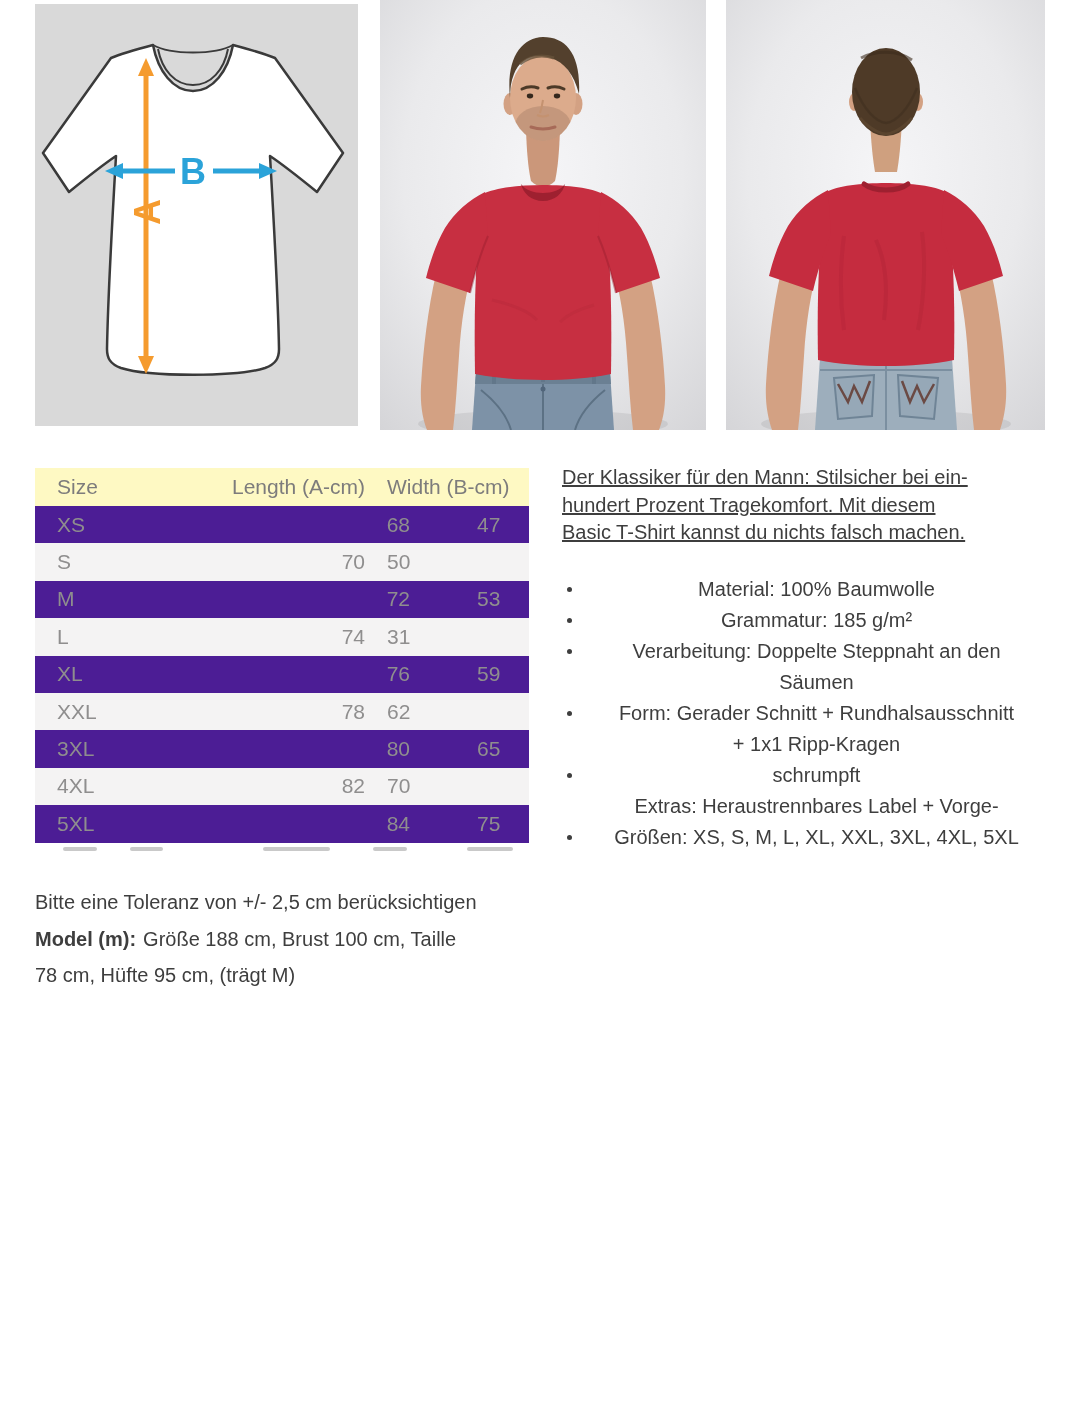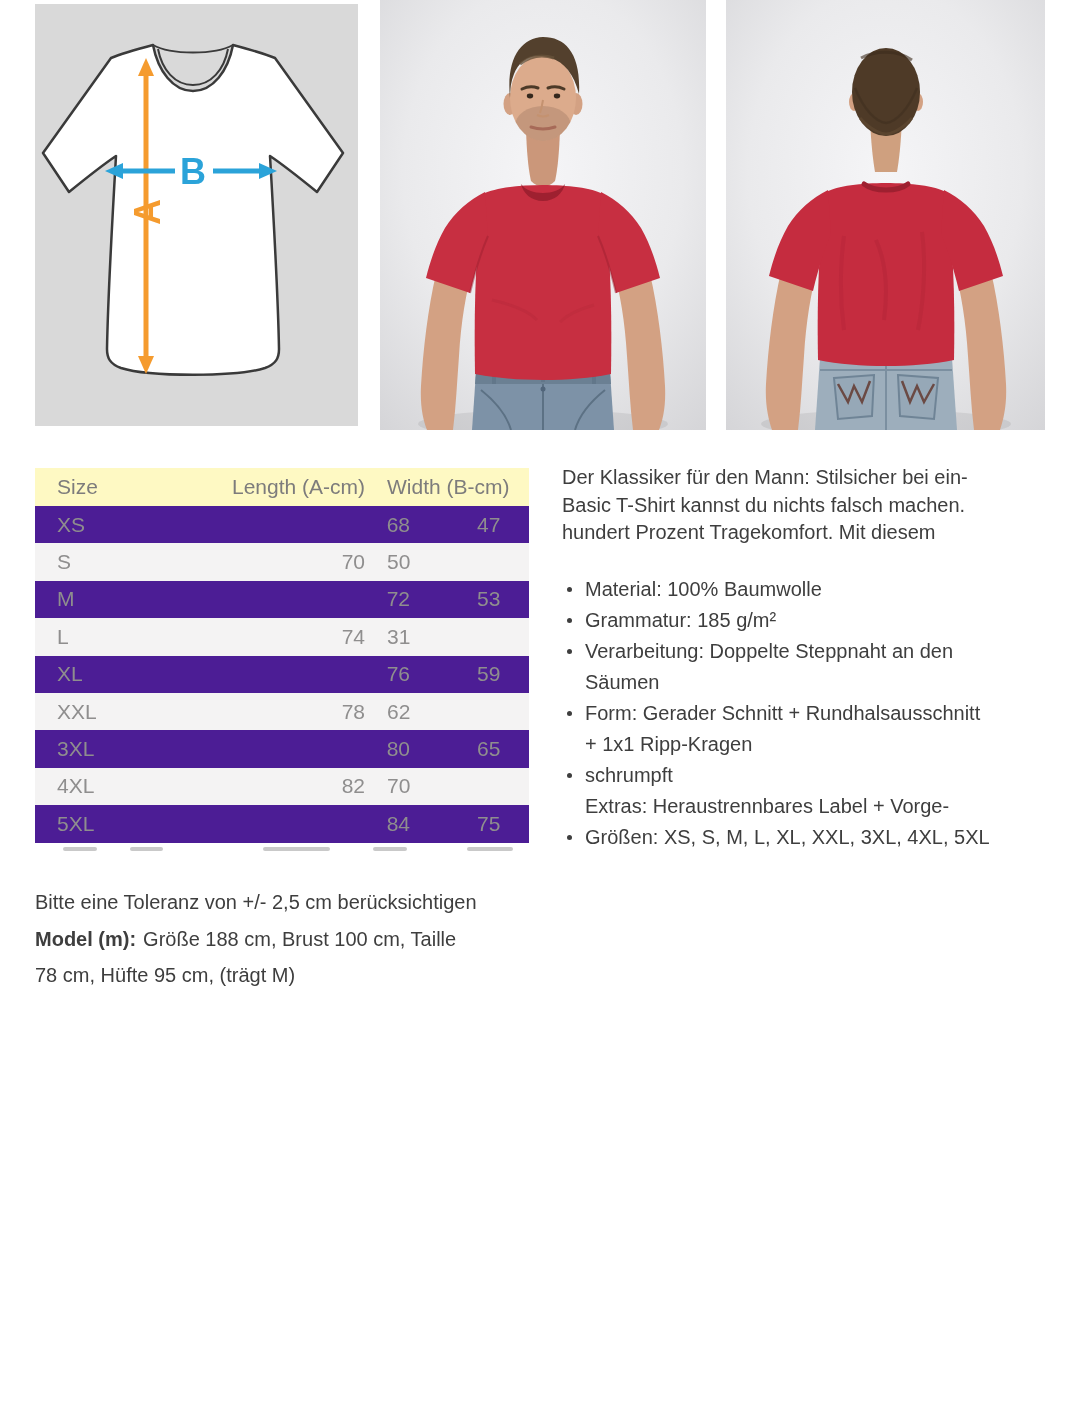--- a/index.html
+++ b/index.html
@@ -23,23 +23,23 @@
   .trow.even { background:#f4f3f3; }
   .c1 { flex:0 0 133px; padding-left:22px; }
   .c2 { flex:0 0 197px; padding-left:22px;text-align:right; }
   .c3 { flex:1 1 auto; padding-left:22px; }
   
   .clipped-row { position:absolute; left:35px; top:846px; width:494px; height:5px; overflow:hidden; }
   .clipped-row i { position:absolute; top:1px; height:4px; background:#9d9d9d; opacity:.55; border-radius:2px; }
 
   
   .desc { position:absolute; left:562px; top:464px; width:486px; color:#3e3e3e; font-size:20px; }
-  .intro .line { display:block; line-height:27.5px; white-space:nowrap; }
+  .intro .line { display:block; line-height:27.5px; white-space:nowrap;text-decoration:underline; }
   .bullets { margin-top:27px; }
-  .bullet { display:flex; }
+  .bullet { display:flex;text-align:center; }
   .dot { flex:0 0 auto; width:5px; height:5px; border-radius:50%; background:#3e3e3e; margin:13px 13px 0 5px; }
   .btext { flex:1 1 auto; }
   .btext .line { display:block; line-height:31px; white-space:nowrap; }
 
   
   .notes { position:absolute; left:35px; top:884px; font-size:20px; color:#3e3e3e; }
   .nline { line-height:36.5px; white-space:nowrap; }
   .model-label { font-weight:bold; margin-right:7px; }
 </style>
 </head>
@@ -250,22 +250,22 @@
     <i style="left:28px;width:34px;"></i>
     <i style="left:95px;width:33px;"></i>
     <i style="left:228px;width:67px;"></i>
     <i style="left:338px;width:34px;"></i>
     <i style="left:432px;width:46px;"></i>
   </div>
 
   <div class="desc">
     <div class="intro">
       <span class="line">Der Klassiker für den Mann: Stilsicher bei ein-</span>
+      <span class="line">hundert Prozent Tragekomfort. Mit diesem</span>
       <span class="line">Basic T-Shirt kannst du nichts falsch machen.</span>
-      <span class="line">hundert Prozent Tragekomfort. Mit diesem</span>
     </div>
     <div class="bullets">
       <div class="bullet">
         <span class="dot"></span>
         <span class="btext">
             <span class="line">Material: 100% Baumwolle</span>
           </span>
       </div>
       <div class="bullet">
         <span class="dot"></span>

